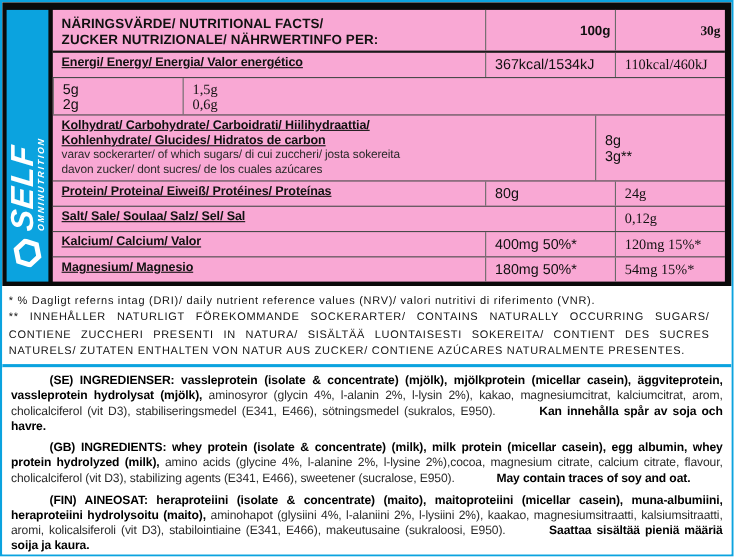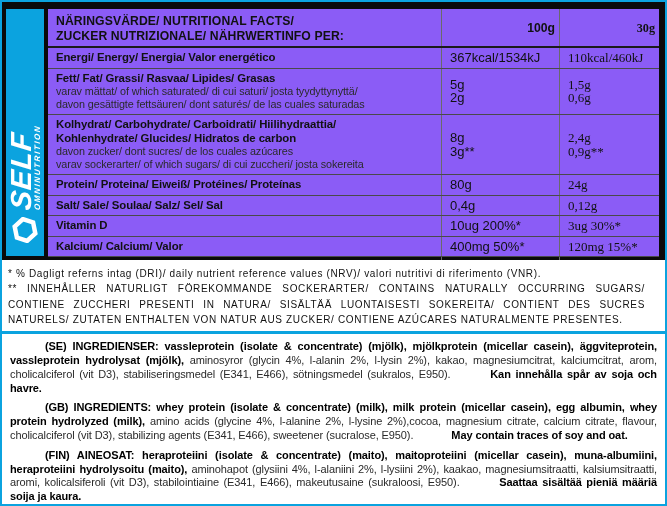--- a/index.html
+++ b/index.html
@@ -47,21 +47,21 @@
     font-size:29px; letter-spacing:1px; line-height:24px;
     transform:skewX(-6deg);
   }
   .brand-omni {
     color:#fff; font-weight:700; font-style:italic;
     font-size:8px; letter-spacing:1.6px; line-height:9px;
     transform:skewX(-6deg);
   }
 
   .nutrition-table {
-    flex:1; background:#8b5cf6;
+    flex:1; background:#f9a8d4;
     display:flex; flex-direction:column;
     color:#111;
   }
 
   .t-header { display:flex; border-bottom:2px solid #1a1a1a; }
   .t-header .c-label { padding:5px 4px 3px 8px; }
   .header-line { font-weight:700; font-size:12.2px; line-height:14.5px; letter-spacing:0.1px; }
   .t-header .c-val { display:flex; align-items:flex-end; padding-bottom:3px; }
   .col-head { font-weight:700; font-size:12.2px; line-height:14px; }
 
@@ -72,21 +72,21 @@
   .c-label { flex:1; padding:3px 4px 3px 8px; }
   .c-val {
     border-left:1px solid #6a6a6a;
     padding:3px 4px 3px 8px;
     display:flex; flex-direction:column; justify-content:center;
     box-sizing:border-box;
   }
   .col100 { width:118px; flex:0 0 118px; }
   .col30  { width:100px; flex:0 0 100px;font-family:Liberation Serif, serif; }
 
-  .bold-line  { font-weight:700; font-size:11.4px; line-height:13.5px; color:#111; letter-spacing:-0.1px; }
+  .bold-line  { font-weight:700; font-size:11.4px; line-height:13.5px; color:#111; letter-spacing:-0.1px;text-decoration:underline; }
   .light-line { font-weight:400; font-size:10.8px; line-height:13px;  color:#2a2a2a; letter-spacing:-0.1px; }
   .val { font-size:13px; line-height:13.5px; color:#111; }
 
   
   .footnote {
     background:#fff;
     padding:6px 20px 4px 6px;
     border-bottom:3px solid #0BA3DF;
     color:#111;
     flex:0 0 auto;
@@ -149,87 +149,64 @@
             </div>
     <div class="c-val col100">
               <div class="val">367kcal/1534kJ</div>
             </div>
     <div class="c-val col30">
               <div class="val">110kcal/460kJ</div>
             </div>
   </div>
 
   <div class="t-row">
-    <div class="c-label">
-              <div class="bold-line">Fett/ Fat/ Grassi/ Rasvaa/ Lipides/ Grasas</div>
-              <div class="light-line">varav mättat/ of which saturated/ di cui saturi/ josta tyydyttynyttä/</div>
-              <div class="light-line">davon gesättigte fettsäuren/ dont saturés/ de las cuales saturadas</div>
-            </div>
     <div class="c-val col100">
               <div class="val">5g</div>
               <div class="val">2g</div>
             </div>
     <div class="c-val col30">
               <div class="val">1,5g</div>
               <div class="val">0,6g</div>
             </div>
   </div>
 
   <div class="t-row">
     <div class="c-label">
               <div class="bold-line">Kolhydrat/ Carbohydrate/ Carboidrati/ Hiilihydraattia/</div>
               <div class="bold-line">Kohlenhydrate/ Glucides/ Hidratos de carbon</div>
+              <div class="light-line">varav sockerarter/ of which sugars/ di cui zuccheri/ josta sokereita</div>
               <div class="light-line">davon zucker/ dont sucres/ de los cuales azúcares</div>
-              <div class="light-line">varav sockerarter/ of which sugars/ di cui zuccheri/ josta sokereita</div>
             </div>
     <div class="c-val col100">
               <div class="val">8g</div>
               <div class="val">3g**</div>
             </div>
-    <div class="c-val col30">
-              <div class="val">2,4g</div>
-              <div class="val">0,9g**</div>
-            </div>
   </div>
 
   <div class="t-row">
     <div class="c-label">
               <div class="bold-line">Protein/ Proteina/ Eiweiß/ Protéines/ Proteínas</div>
             </div>
     <div class="c-val col100">
               <div class="val">80g</div>
             </div>
     <div class="c-val col30">
               <div class="val">24g</div>
             </div>
   </div>
 
   <div class="t-row">
     <div class="c-label">
               <div class="bold-line">Salt/ Sale/ Soulaa/ Salz/ Sel/ Sal</div>
             </div>
-    <div class="c-val col100">
-              <div class="val">0,4g</div>
-            </div>
     <div class="c-val col30">
               <div class="val">0,12g</div>
             </div>
   </div>
 
-  <div class="t-row">
-    <div class="c-label">
-              <div class="bold-line">Vitamin D</div>
-            </div>
-    <div class="c-val col100">
-              <div class="val">10ug 200%*</div>
-            </div>
-    <div class="c-val col30">
-              <div class="val">3ug 30%*</div>
-            </div>
-  </div>
 
   <div class="t-row">
     <div class="c-label">
               <div class="bold-line">Kalcium/ Calcium/ Valor</div>
             </div>
     <div class="c-val col100">
               <div class="val">400mg 50%*</div>
             </div>
     <div class="c-val col30">
               <div class="val">120mg 15%*</div>

